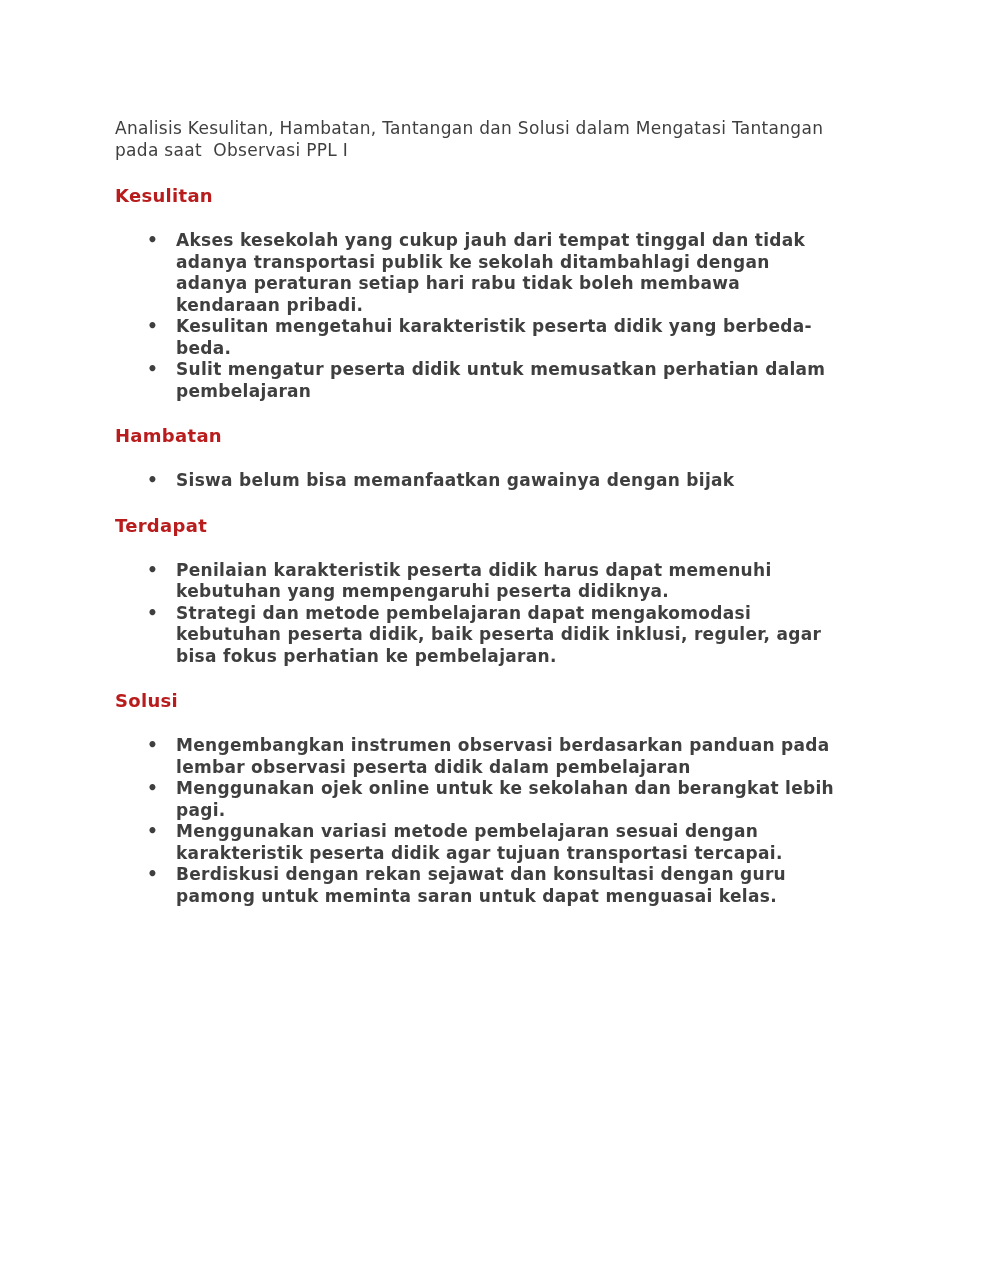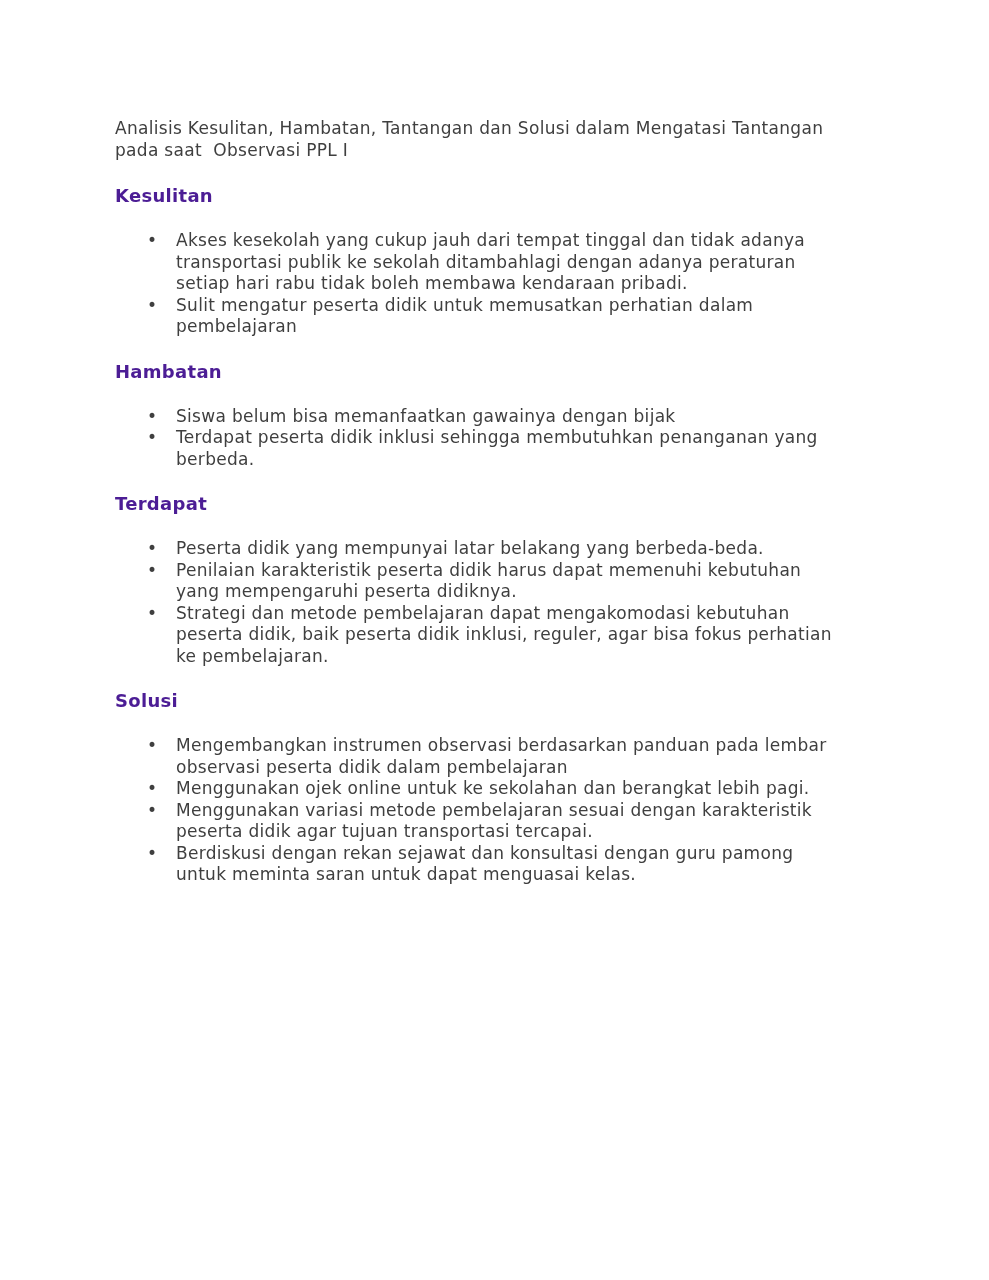--- a/index.html
+++ b/index.html
@@ -31,37 +31,38 @@
     letter-spacing: 0.3px;
     color: #3f3f3f;
     white-space: pre-wrap; 
   }
   .section-heading {
     margin: 0 0 23px 0;
     font-size: 18px;
     line-height: 22px;
     font-weight: bold;
     letter-spacing: 0.3px;
-    color: #4c1d95;
+    color: #b91c1c;
   }
   ul.bullet-list {
     list-style: none;
     margin: 0 0 23px 0;
     padding: 0;
     max-width: 727px;
   }
   ul.bullet-list li {
     position: relative;
     padding-left: 61px;
     box-sizing: border-box;
     max-width: 727px;
     font-size: 17px;
     line-height: 21.5px;
     letter-spacing: 0.3px;
     color: #3f3f3f;
+    font-weight: bold;
   }
   ul.bullet-list li::before {
     content: "\2022";
     position: absolute;
     left: 32px;
     top: 0;
     font-size: 17px;
     line-height: 21.5px;
     color: #3f3f3f;
   }
@@ -69,32 +70,31 @@
 </head>
 <body>
 
 <div class="page">
 
   <p class="doc-title">Analisis Kesulitan, Hambatan, Tantangan dan Solusi dalam Mengatasi Tantangan pada saat  Observasi PPL I</p>
 
   <h2 class="section-heading">Kesulitan</h2>
   <ul class="bullet-list">
     <li>Akses kesekolah yang cukup jauh dari tempat tinggal dan tidak adanya transportasi publik ke sekolah ditambahlagi dengan adanya peraturan setiap hari rabu tidak boleh membawa kendaraan pribadi.</li>
+    <li>Kesulitan mengetahui karakteristik peserta didik yang berbeda-beda.</li>
     <li>Sulit mengatur peserta didik untuk memusatkan perhatian dalam pembelajaran</li>
   </ul>
 
   <h2 class="section-heading">Hambatan</h2>
   <ul class="bullet-list">
     <li>Siswa belum bisa memanfaatkan gawainya dengan bijak</li>
-    <li>Terdapat peserta didik inklusi sehingga membutuhkan penanganan yang berbeda.</li>
   </ul>
 
   <h2 class="section-heading">Terdapat</h2>
   <ul class="bullet-list">
-    <li>Peserta didik yang mempunyai latar belakang yang berbeda-beda.</li>
     <li>Penilaian karakteristik peserta didik harus dapat memenuhi kebutuhan yang mempengaruhi peserta didiknya.</li>
     <li>Strategi dan metode pembelajaran dapat mengakomodasi kebutuhan peserta didik, baik peserta didik inklusi, reguler, agar bisa fokus perhatian ke pembelajaran.</li>
   </ul>
 
   <h2 class="section-heading">Solusi</h2>
   <ul class="bullet-list">
     <li>Mengembangkan instrumen observasi berdasarkan panduan pada lembar observasi peserta didik dalam pembelajaran</li>
     <li>Menggunakan ojek online untuk ke sekolahan dan berangkat lebih pagi.</li>
     <li>Menggunakan variasi metode pembelajaran sesuai dengan karakteristik peserta didik agar tujuan transportasi tercapai.</li>
     <li>Berdiskusi dengan rekan sejawat dan konsultasi dengan guru pamong untuk meminta saran untuk dapat menguasai kelas.</li>

